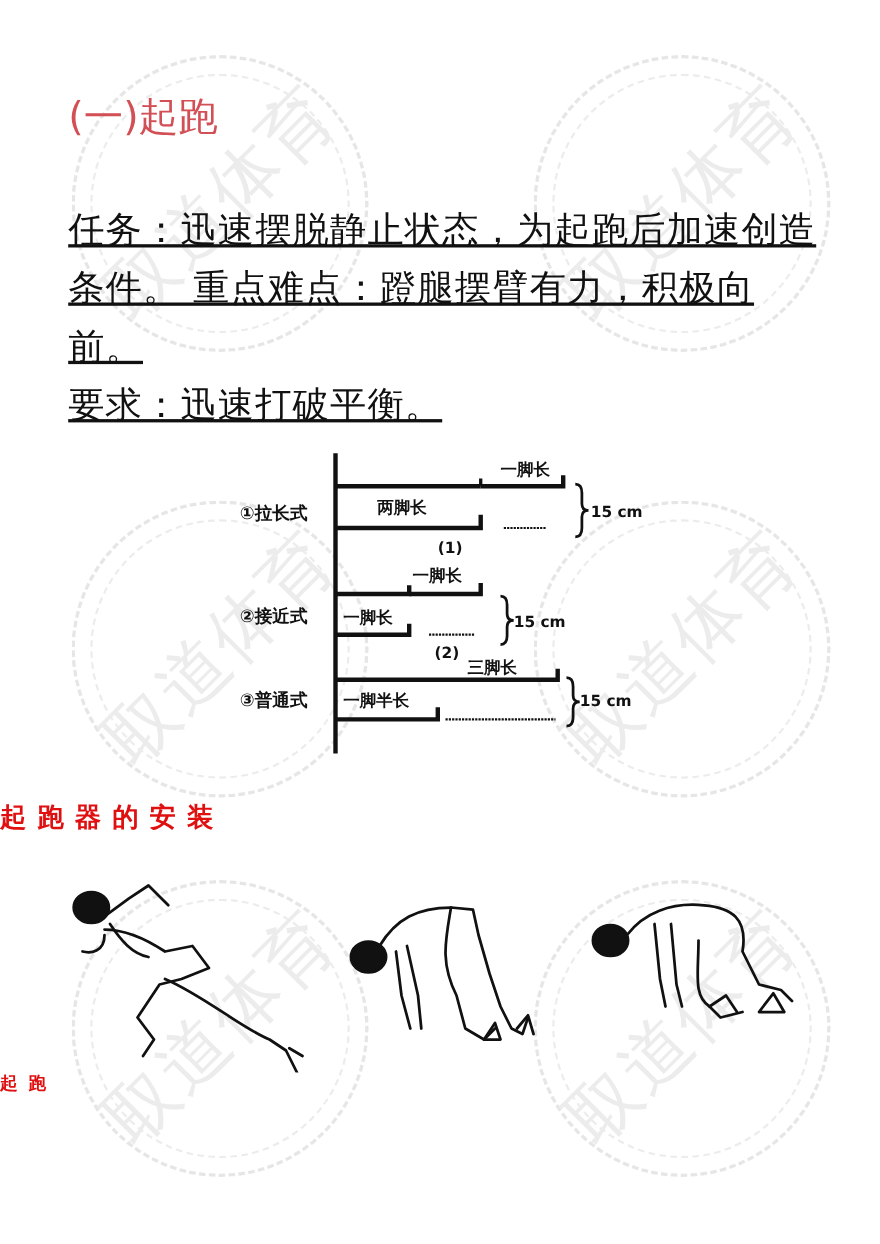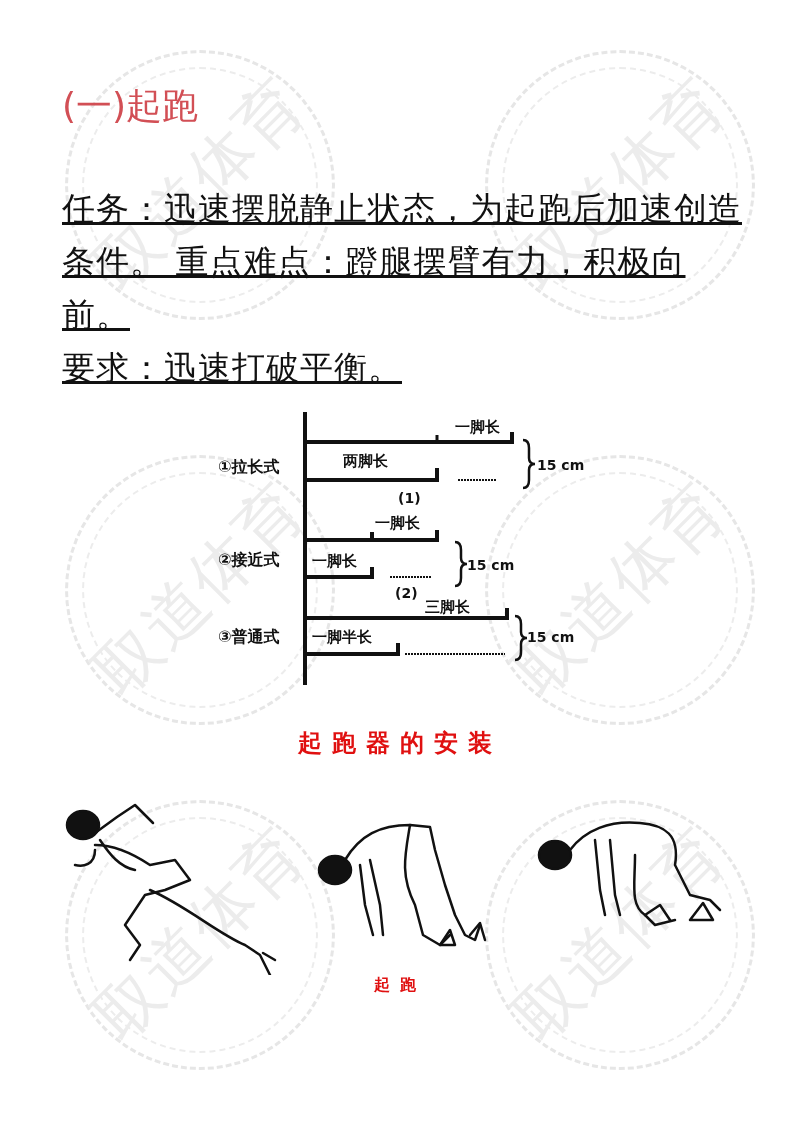--- a/index.html
+++ b/index.html
@@ -28,21 +28,21 @@
   }
   .body-text {
     position: absolute; left: 62px; top: 182px; width: 680px;
     font-size: 33px; line-height: 53px; color: #111;
     font-family: "DejaVu Sans", sans-serif; letter-spacing: 1px;
   }
   .body-text p { margin: 0; text-decoration: underline; }
   .diagram { position: absolute; left: 215px; top: 410px; width: 380px; height: 280px; }
   .diagram svg text { font-family: "DejaVu Sans", sans-serif; font-weight: bold; fill: #111; }
   .caption-red {
-    position: absolute; left: 0; width: 800px; text-align: center; color: #e01010;
+    position: absolute; left: 0; width: 800px; color: #e01010;
     font-family: "DejaVu Serif", serif; font-weight: bold;
   }
   .cap1 { top: 727px; font-size: 24px; letter-spacing: 10px; }
   .cap2 { top: 975px; font-size: 16px; letter-spacing: 10px; }
   .figures { position: absolute; left: 55px; top: 795px; width: 690px; height: 180px; }
 </style>
 </head>
 <body>
 
 <div class="wm-layer">

